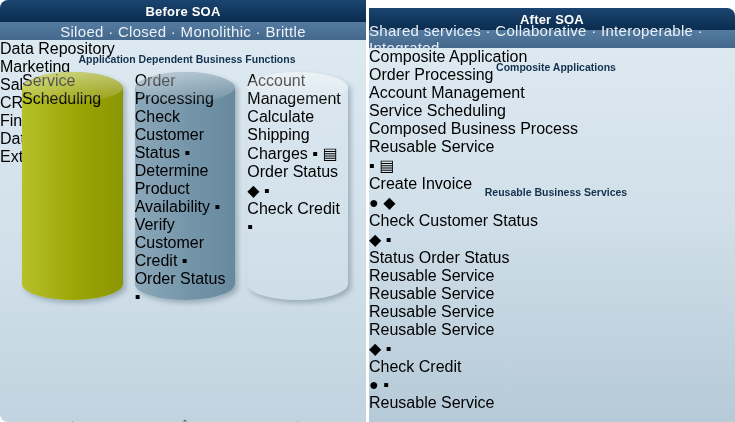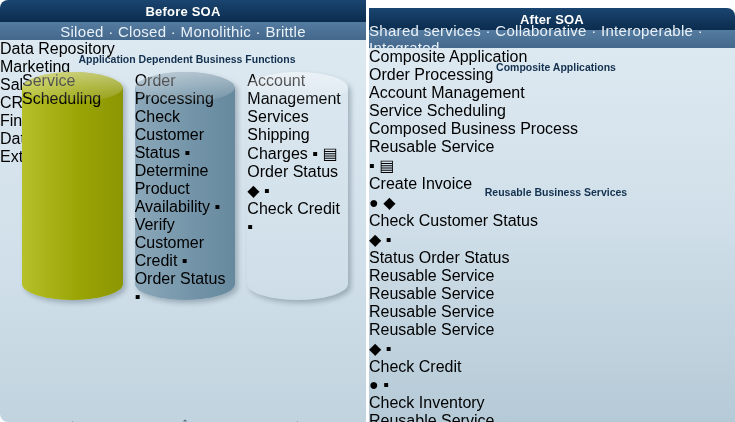--- a/index.html
+++ b/index.html
@@ -127,21 +127,21 @@
               </span>
             </div>
             <div class="rule"></div>
           </div>
         </div>
 
         <div class="silo silo-orange">
           <div class="silo-title">Account Management</div>
           <div class="silo-items">
             <div class="silo-item">
-              <span>Services Shipping Charges</span>
+              <span>Calculate Shipping Charges</span>
               <span class="icons block">
                 <span class="ic lt">▪</span>
                 <span class="ic lt">▤</span>
               </span>
             </div>
             <div class="rule"></div>
             <div class="silo-item">
               <span>Order Status</span>
               <span class="icons">
                 <span class="ic lime">◆</span>
@@ -284,21 +284,20 @@
               <span class="ic org">◆</span>
               <span class="ic gray">▪</span>
             </div>
             <span>Check Credit</span>
           </div>
           <div class="svc svc-named">
             <div class="svc-icons">
               <span class="ic grn">●</span>
               <span class="ic gray">▪</span>
             </div>
-            <span>Check Inventory</span>
           </div>
           <div class="svc svc-plain">Reusable Service</div>
         </div>
       </div>
 
     </div>
   </section>
 </div>
 
 </body></html>

